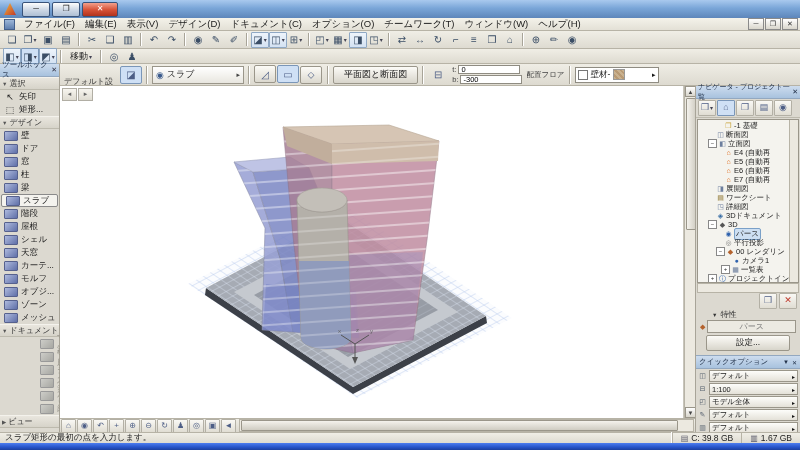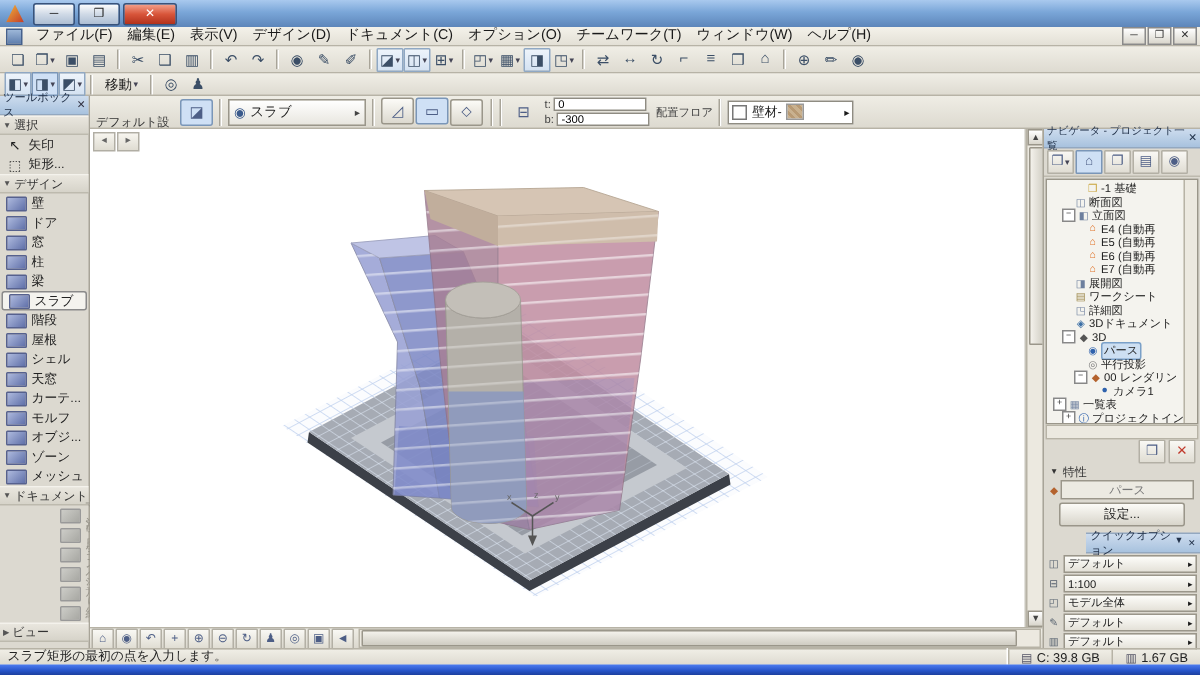--- a/index.html
+++ b/index.html
@@ -80,26 +80,26 @@
   #nav-tree{flex:none;height:164px;background:#f4f3ee;border:1px solid #9a968a;margin:1px 1px 0 1px;overflow:hidden;position:relative;padding-top:1px;box-sizing:border-box;}
   .trow{height:9px;display:flex;align-items:center;font-size:7.5px;white-space:nowrap;color:#222;}
   .trow .exp{width:7px;height:7px;border:1px solid #888;background:#fff;font-size:6px;line-height:6px;text-align:center;margin-right:1px;flex:none;color:#333;}
   .trow .spacer{width:8px;flex:none;}
   .trow .nicon{width:9px;font-size:7px;margin-right:1px;flex:none;text-align:center;}
   .trow .lbl{overflow:hidden;}
   .trow.sel .lbl{background:#cddff2;border:1px solid #7aa0c8;border-radius:2px;padding:0 1px;}
   #nav-tree-vscroll{position:absolute;right:0;top:0;width:8px;height:100%;background:#ece9e0;border-left:1px solid #b7b3a6;}
   #nav-hscroll{height:8px;background:#ece9e0;border:1px solid #b7b3a6;margin:0 1px;flex:none;position:relative;}
   #nav-panelbtns{height:16px;display:flex;align-items:center;justify-content:flex-end;gap:2px;padding:0 3px;flex:none;}
-  #props-header{height:11px;display:flex;align-items:center;font-size:8px;gap:3px;padding:0 4px;flex:none;color:#333;}
+  #props-header{height:11px;display:flex;align-items:center;font-size:8px;gap:3px;padding:0 16px;flex:none;color:#333;}
   #props-header .tri{font-size:5.5px;}
   #view-name-row{height:13px;display:flex;align-items:center;gap:2px;padding:0 4px;flex:none;}
   #view-name-field{flex:1;height:11px;border:1px solid #9a968a;background:#eceae2;color:#777;font-size:8px;display:flex;align-items:center;justify-content:center;}
   #settings-btn{height:14px;margin:2px 10px;border:1px solid #9a968a;border-radius:2px;background:linear-gradient(#fcfbf7,#d8d5cb);font-size:8.5px;display:flex;align-items:center;justify-content:center;flex:none;}
-  #quick-header{height:12px;background:linear-gradient(#cddcee,#a8c2de);font-size:7.5px;display:flex;align-items:center;padding:0 3px;color:#22324a;border-top:1px solid #93a8c0;border-bottom:1px solid #93a8c0;flex:none;margin-top:2px;margin-left:28px;}
+  #quick-header{height:12px;background:linear-gradient(#cddcee,#a8c2de);font-size:7.5px;display:flex;align-items:center;padding:0 3px;color:#22324a;border-top:1px solid #93a8c0;border-bottom:1px solid #93a8c0;flex:none;margin-top:2px;}
   #quick-header .hctl{margin-left:auto;font-size:6px;display:flex;gap:3px;}
   .qrow{height:12px;display:flex;align-items:center;gap:2px;padding:0 2px;flex:none;margin-top:1px;}
   .qicon{width:9px;font-size:7px;color:#55606e;text-align:center;flex:none;}
   .qcombo{flex:1;height:10px;border:1px solid #9a968a;background:linear-gradient(#fdfdfa,#e4e1d8);font-size:7.5px;display:flex;align-items:center;padding:0 2px;}
   .qcombo .arrow{margin-left:auto;font-size:6px;}
   
   #statusbar{left:0;top:432px;width:800px;height:11px;background:linear-gradient(#f0eee6,#dedbd1);border-top:1px solid #b7b3a6;display:flex;align-items:center;box-sizing:border-box;font-size:8.5px;color:#222;}
   #status-msg{padding:0 5px;flex:1;border-right:1px groove #fff;}
   .sgroup{display:flex;align-items:center;gap:3px;padding:0 8px;border-left:1px solid #b7b3a6;height:100%;}
   .sicon{font-size:8px;color:#556;}
@@ -268,20 +268,21 @@
   </span>
   <span class="isep"></span>
   <span id="geom-buttons"><span class="ibtn" style="margin-right: 1px;">
         <span>◿</span>
       </span><span class="ibtn pressed" style="margin-right: 1px;">
         <span>▭</span>
       </span><span class="ibtn" style="margin-right: 1px;">
         <span>⬦</span>
       </span></span>
   <span class="isep"></span>
+  <span id="plan-section-btn">平面図と断面図</span>
   <span class="isep"></span>
   <span class="ibtn" style="border:none;background:none;">⊟</span>
   <span style="display:flex;flex-direction:column;gap:1px;">
     <span class="tbfield">
         <span>t:</span>
         <input value="0" style="">
       </span>
     <span class="tbfield">
         <span>b:</span>
         <input value="-300" style="">
@@ -604,21 +605,21 @@
       <div class="trow" style="padding-left: 18px;">
         <span class="exp">−</span>
         <span class="nicon" style="color: rgb(180, 98, 45);">◆</span>
         <span class="lbl">00 レンダリン</span>
       </div>
       <div class="trow" style="padding-left: 26px;">
         <span class="spacer"></span>
         <span class="nicon" style="color: rgb(47, 98, 173);">●</span>
         <span class="lbl">カメラ1</span>
       </div>
-      <div class="trow" style="padding-left: 4px;">
+      <div class="trow" style="padding-left: 23px;">
         <span class="exp">+</span>
         <span class="nicon" style="color: rgb(109, 127, 158);">▦</span>
         <span class="lbl">一覧表</span>
       </div>
       <div class="trow" style="padding-left: 10px;">
         <span class="exp">+</span>
         <span class="nicon" style="color: rgb(47, 98, 173);">ⓘ</span>
         <span class="lbl">プロジェクトイン</span>
       </div>
       <div id="nav-tree-vscroll"></div>

